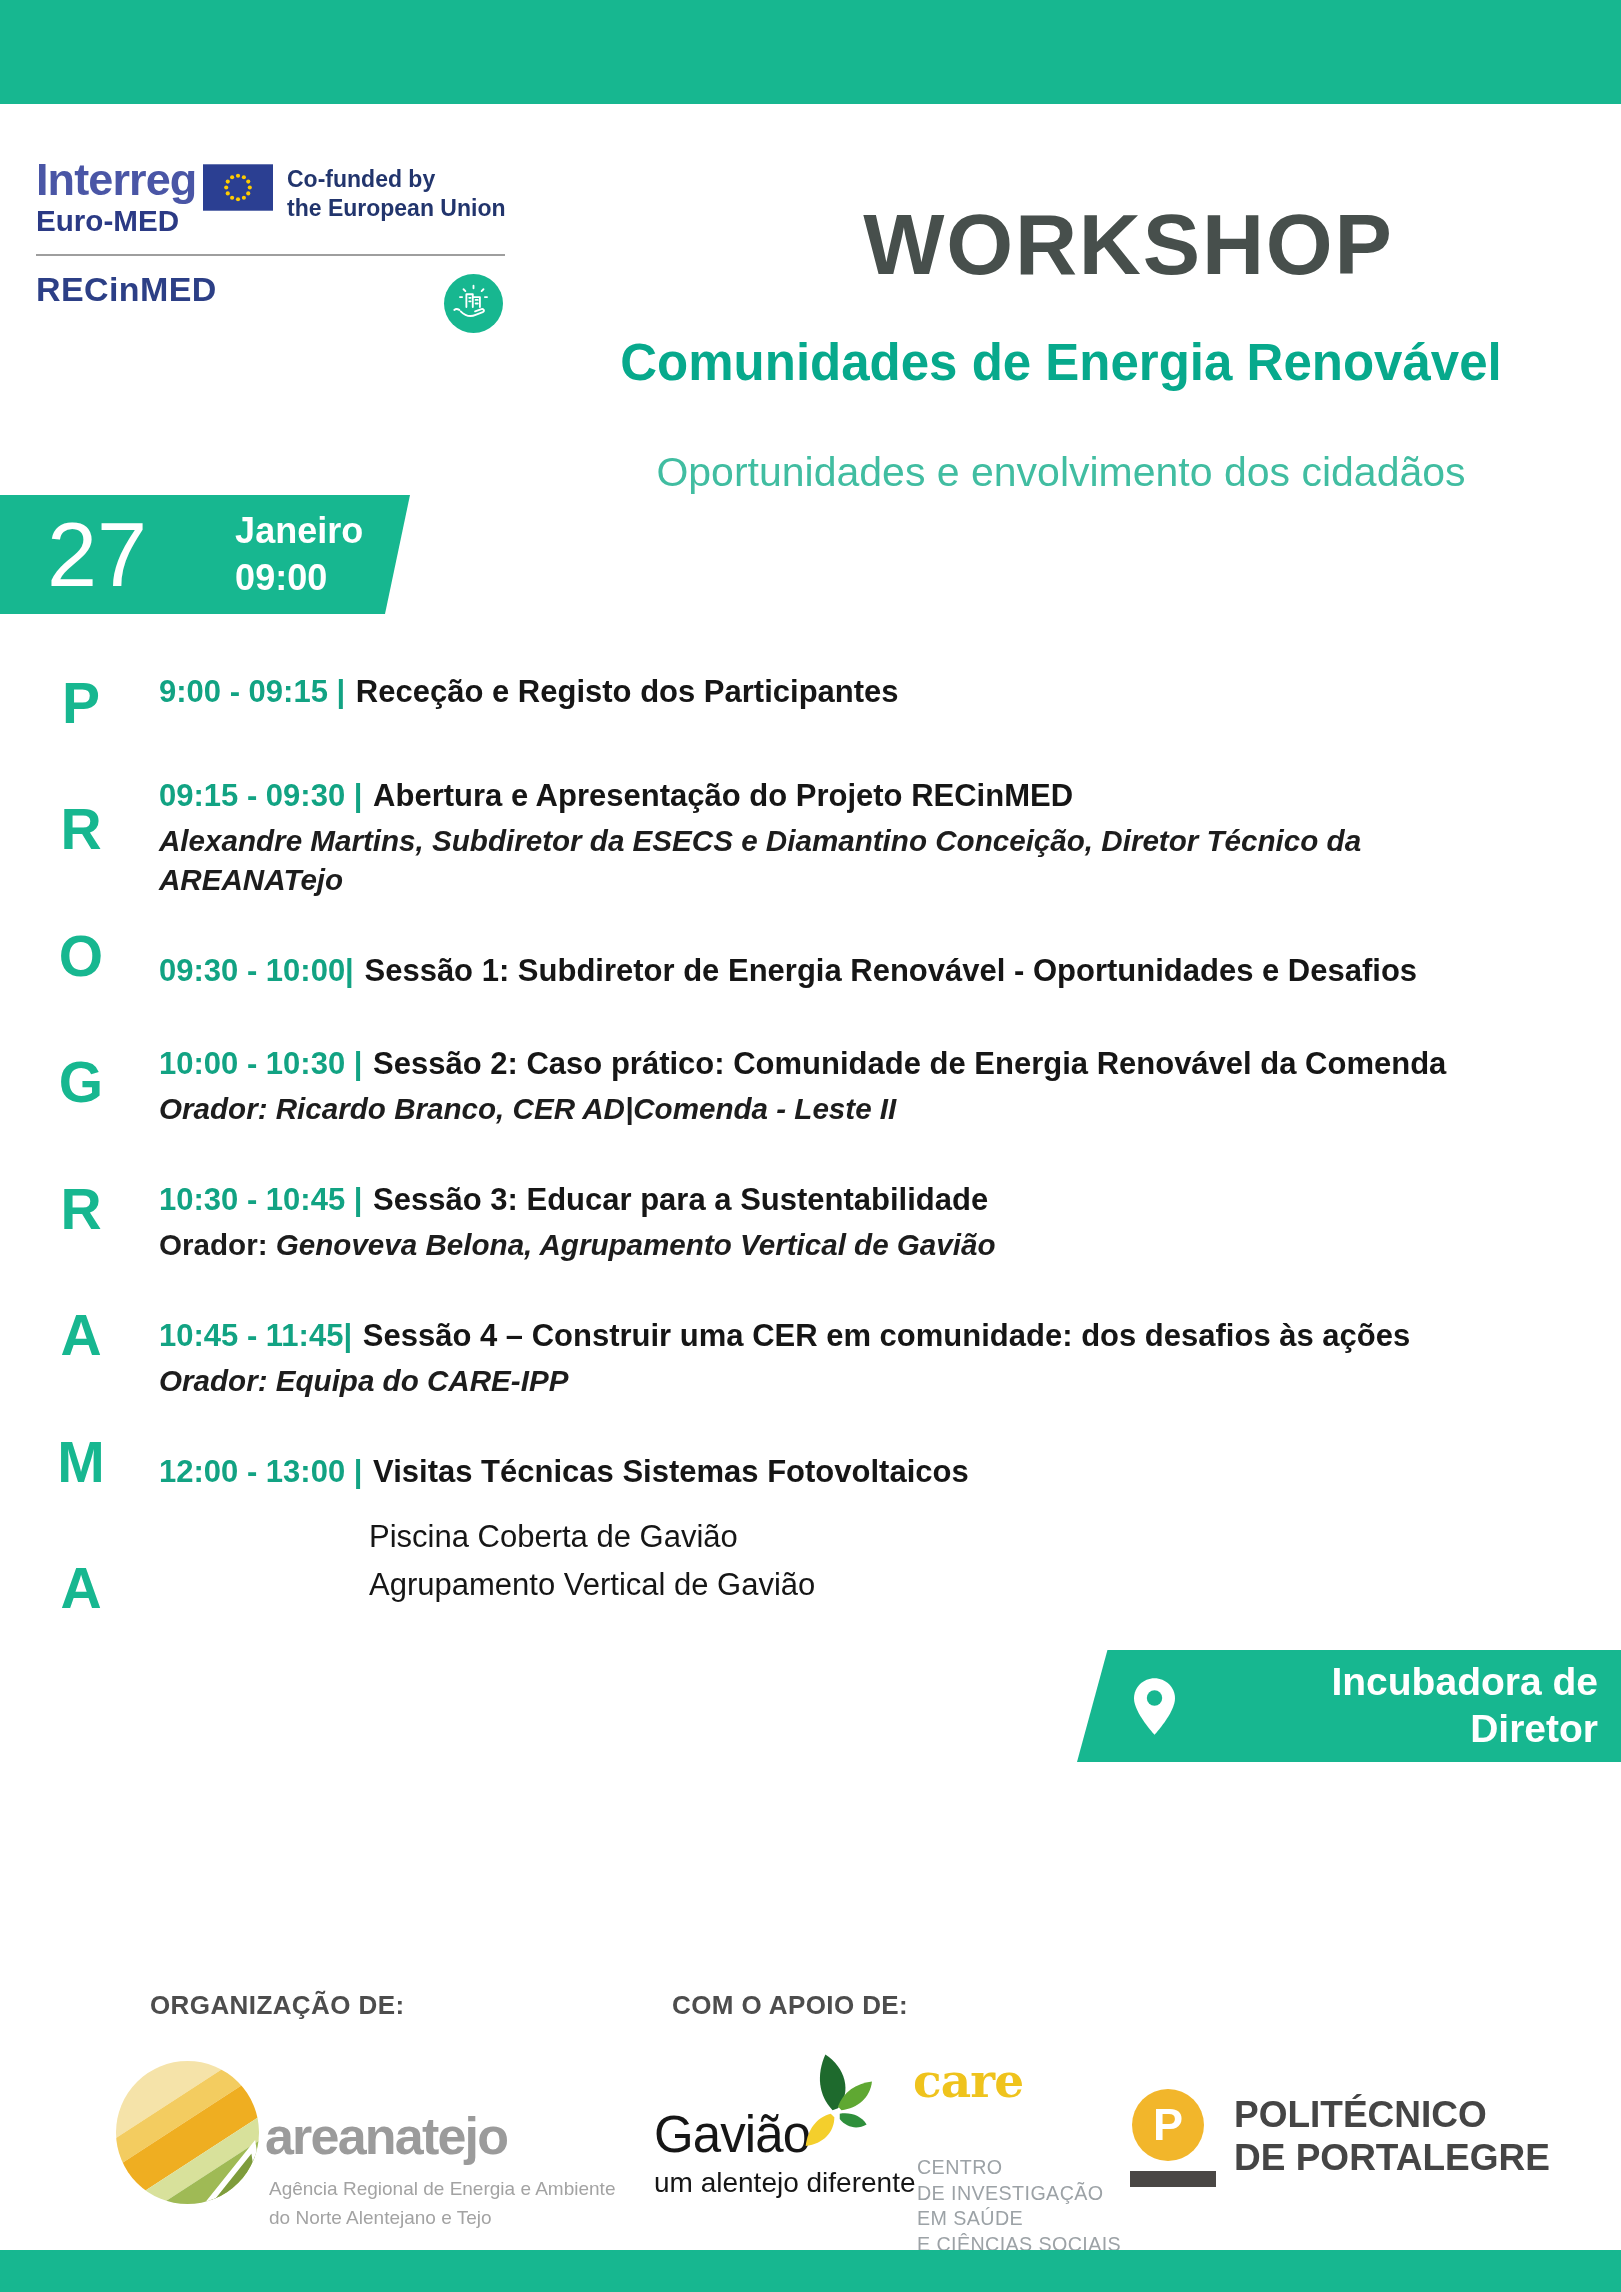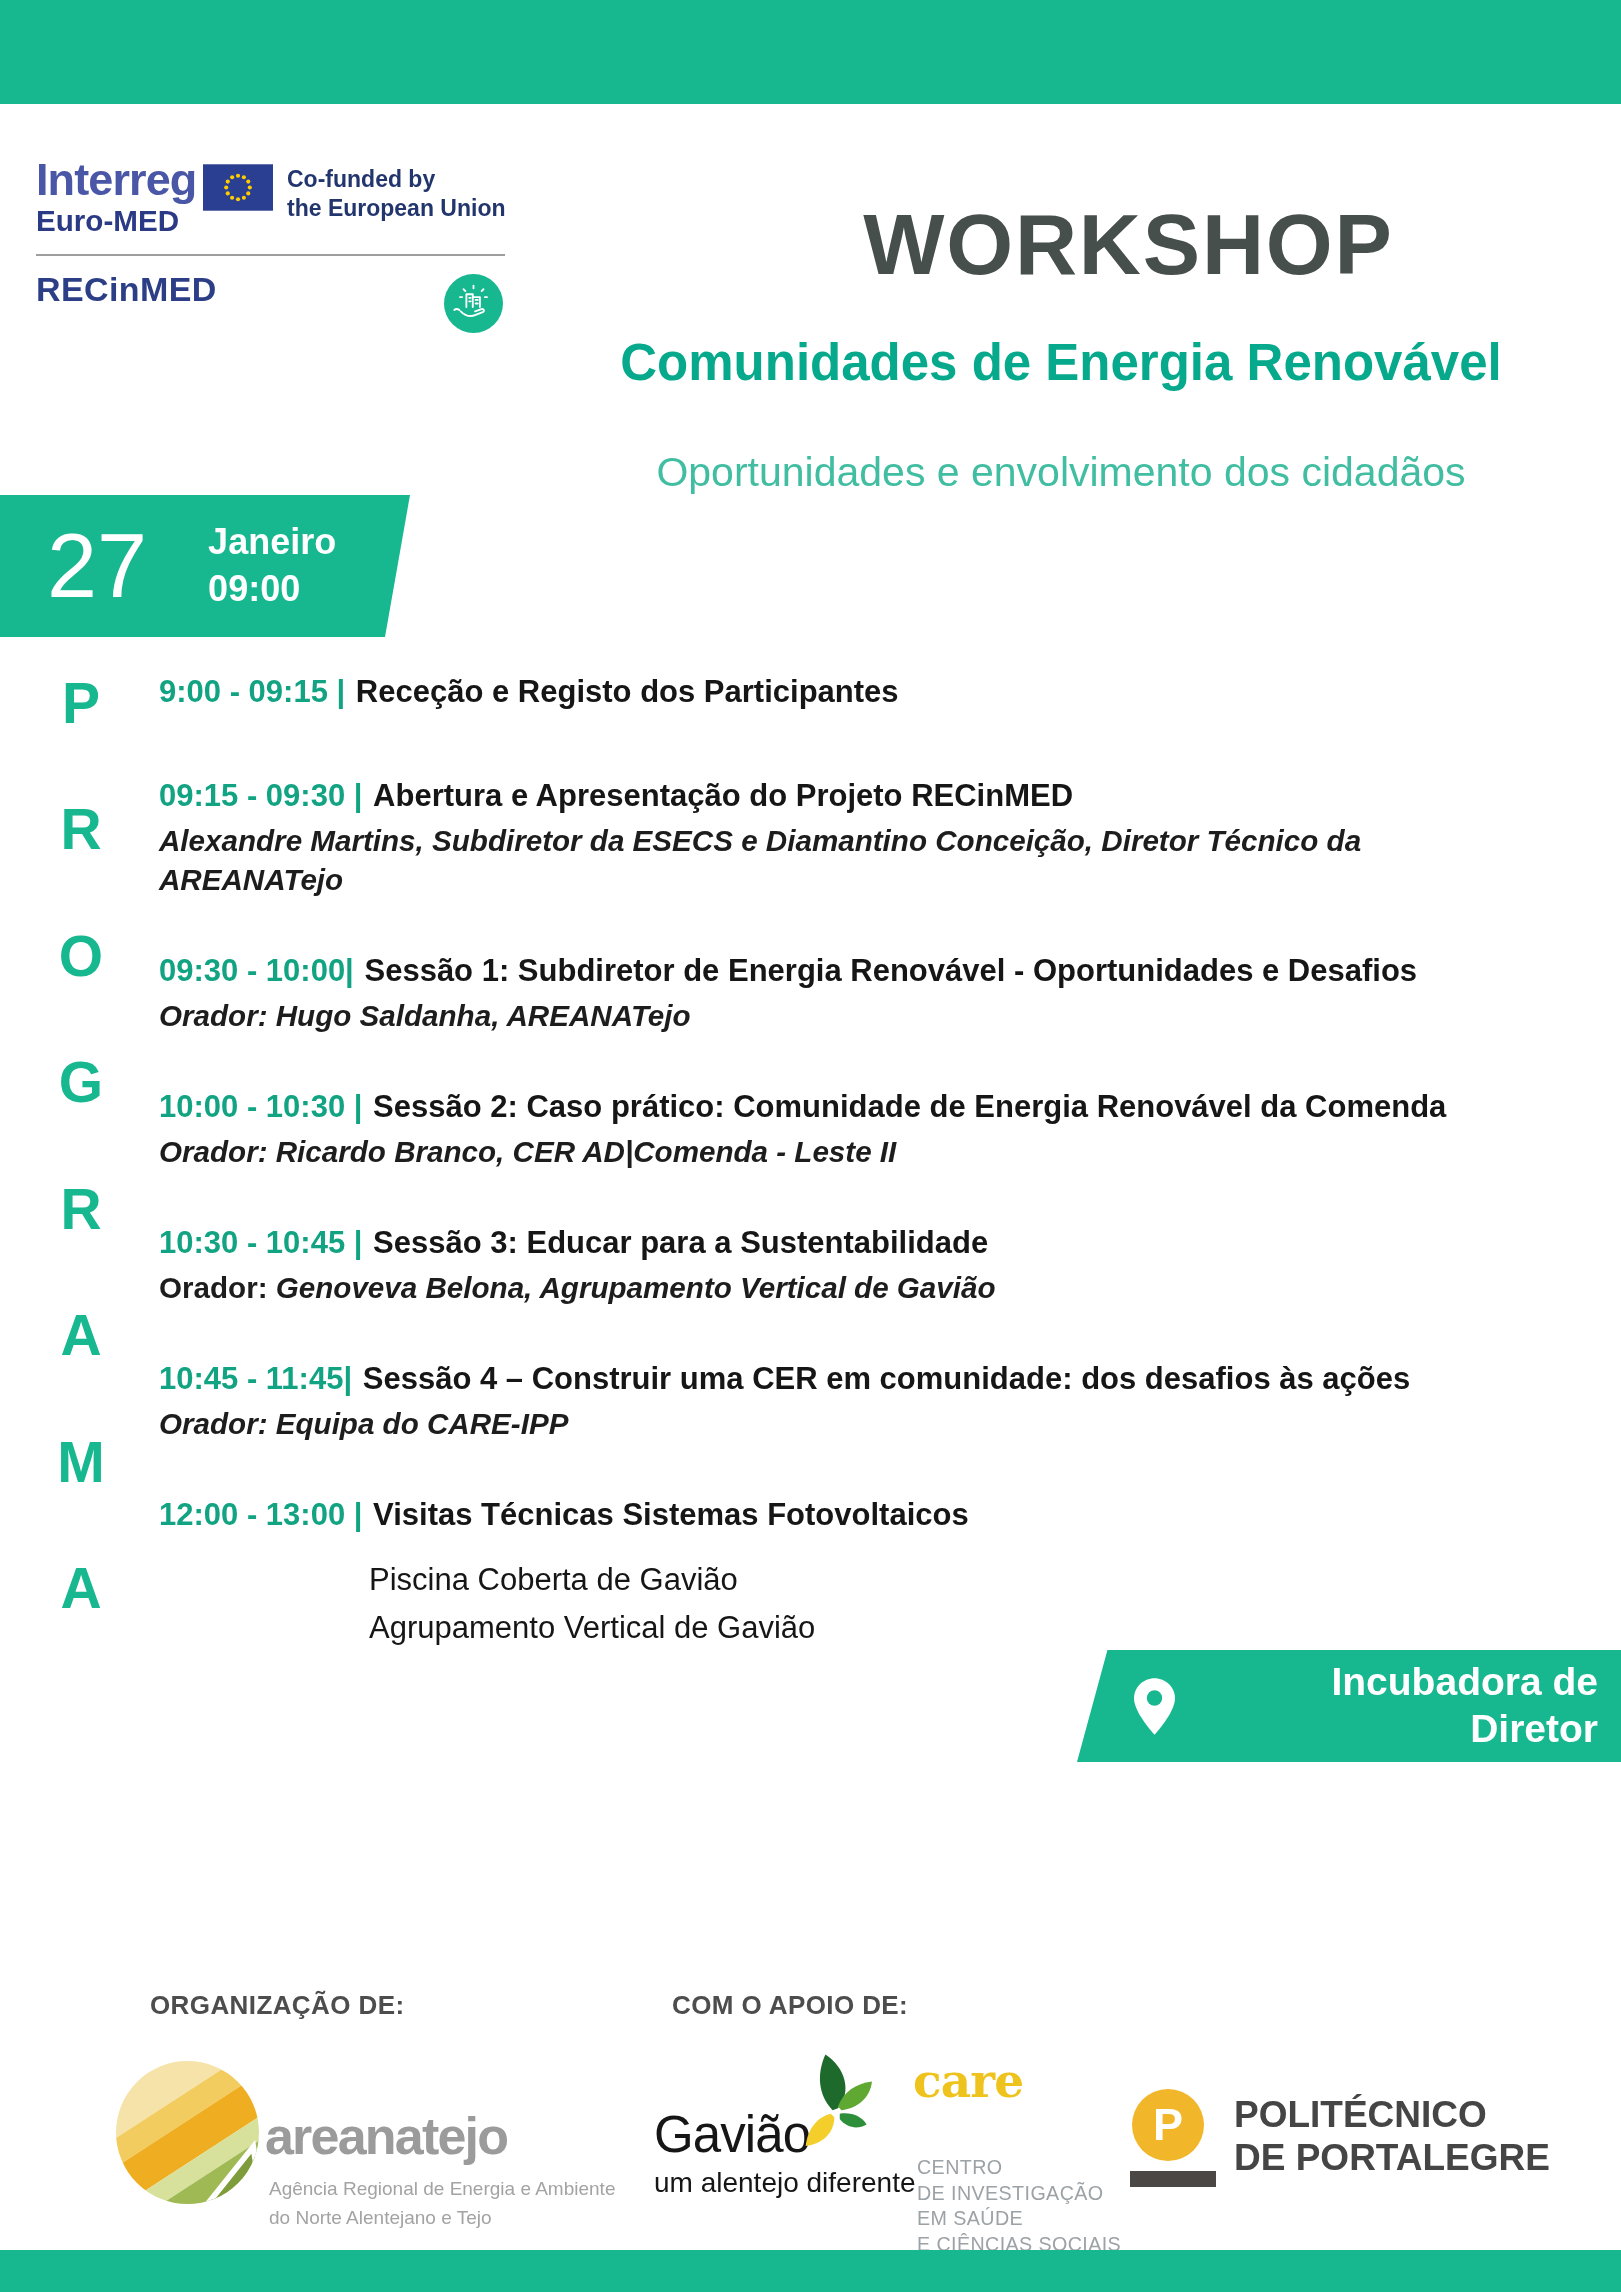--- a/index.html
+++ b/index.html
@@ -30,22 +30,22 @@
   .community-icon{left:444px;top:274px;width:59px;height:59px;border-radius:50%;background:var(--teal);
     display:flex;align-items:center;justify-content:center;}
 
   
   .workshop{left:636px;top:195px;width:985px;text-align:center;font-size:86px;font-weight:800;
     color:var(--workshop-dark);letter-spacing:1.8px;}
   .main-title{left:519px;top:333px;width:1084px;text-align:center;font-size:51px;font-weight:700;color:var(--title-green);}
   .main-subtitle{left:519px;top:405px;width:1084px;text-align:center;font-size:41px;font-weight:400;color:var(--subtitle-green);margin-top:44px;}
 
   
-  .date-banner{left:0;top:495px;width:410px;height:142px;background:var(--teal);
-    clip-path:polygon(0 0,100% 0,93.9% 100%,0 100%);display:flex;align-items:center;color:#fff;}
+  .date-banner{left:0;top:495px;width:410px;height:119px;background:var(--teal);
+    clip-path:polygon(0 0,100% 0,93.9% 100%,0 100%);display:flex;align-items:center;color:#fff;gap:27px;}
   .date-day{margin-left:47px;font-size:90px;font-weight:400;line-height:1;}
   .date-month-time{margin-left:61px;font-size:36px;font-weight:700;line-height:1.3;}
 
   
   .vletters{left:38px;top:670px;width:86px;height:951px;display:flex;flex-direction:column;
     justify-content:space-between;align-items:center;color:var(--teal);font-size:57px;font-weight:800;}
   .items{left:159px;top:670px;width:1370px;color:var(--text-black);}
   .pitem{margin-bottom:50px;}
   .pitem.first{margin-bottom:61px;}
   .pline{font-size:31px;font-weight:700;line-height:43px;}
@@ -164,23 +164,20 @@
         <span class="ptime">09:15 - 09:30 |</span><span class="pttl">Abertura e Apresentação do Projeto RECinMED</span>
       </div>
       <div class="speaker maybe-empty">
         <span></span><span class="sp-it">Alexandre Martins, Subdiretor da ESECS e Diamantino Conceição, Diretor Técnico da AREANATejo</span>
       </div>
     </div>
 
     <div class="pitem">
       <div class="pline">
         <span class="ptime">09:30 - 10:00|</span><span class="pttl">Sessão 1: Subdiretor de Energia Renovável - Oportunidades e Desafios</span>
-      </div>
-      <div class="speaker maybe-empty">
-        <span></span><span class="sp-it">Orador: Hugo Saldanha, AREANATejo</span>
       </div>
     </div>
 
     <div class="pitem">
       <div class="pline">
         <span class="ptime">10:00 - 10:30 |</span><span class="pttl">Sessão 2: Caso prático: Comunidade de Energia Renovável da Comenda</span>
       </div>
       <div class="speaker maybe-empty">
         <span></span><span class="sp-it">Orador: Ricardo Branco, CER AD|Comenda - Leste II</span>
       </div>

